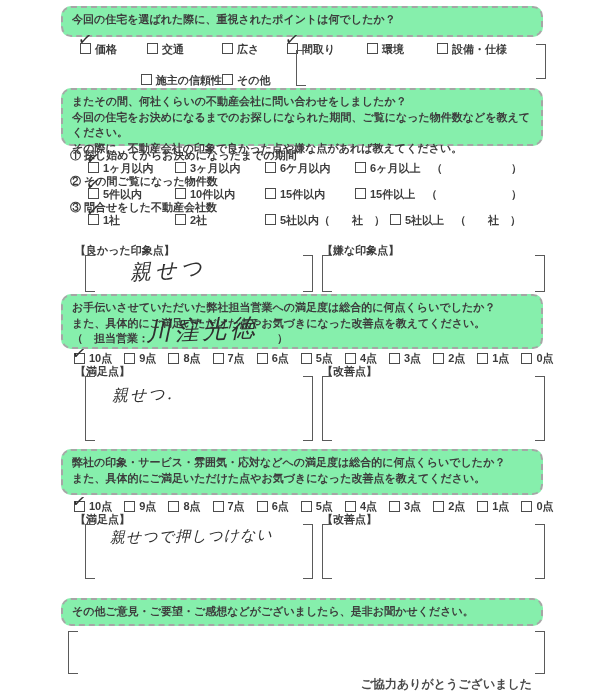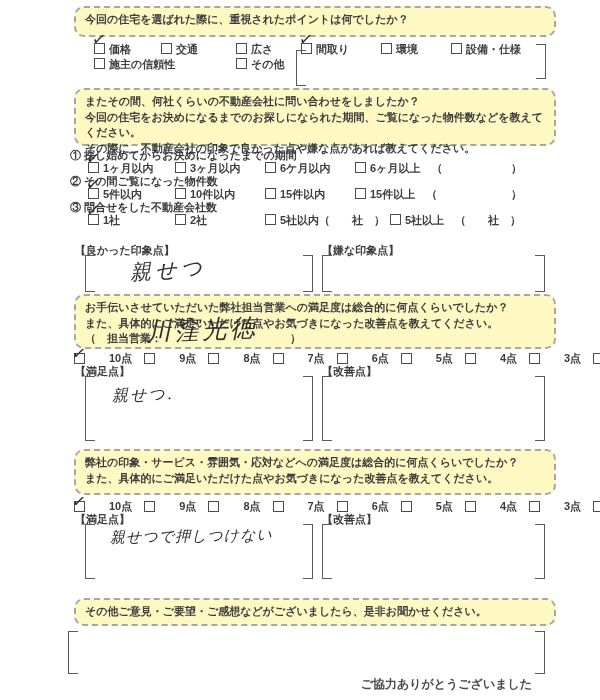--- a/index.html
+++ b/index.html
@@ -7,24 +7,24 @@
     width:600px; height:700px;
     background:#ffffff;
     font-family:"Liberation Sans", sans-serif;
     color:#3b3b3b;
     -webkit-font-smoothing:antialiased;
   }
   #page { position:relative; width:600px; height:700px; overflow:hidden; background:#fff; }
 
   
   .qbox {
-    position:absolute; left:74px; width:482px; box-sizing:border-box;
+    position:absolute; left:61px; width:482px; box-sizing:border-box;
     border:2px dashed #a6a6a6; border-radius:10px;
     padding:4px 9px; font-size:11px; font-weight:700; line-height:1.42;
-    color:#3d3d3d; background:#fef9c3;
+    color:#3d3d3d; background:#86efac;
   }
   #box1 { top:6px;   height:31px; }
   #box2 { top:88px;  height:58px; }
   #box3 { top:294px; height:55px; }
   #box4 { top:449px; height:46px; }
   #box5 { top:598px; height:28px; }
 
   
   .cb {
     display:inline-block; width:9px; height:9px;
@@ -35,25 +35,25 @@
     content:"✓";
     position:absolute; left:-3px; top:-11px;
     font-size:17px; color:#2e2e2e;
     transform:rotate(8deg);
     font-family:"DejaVu Sans", sans-serif;
   }
   .opt { white-space:nowrap; font-size:11px; font-weight:600; color:#3d3d3d; }
 
   
   #sec1opts {
-    position:absolute; left:94px; top:43px; width:458px;
+    position:absolute; left:80px; top:43px; width:458px;
     display:grid; grid-template-columns:67px 75px 65px 80px 70px 1fr;
-    row-gap:2px; line-height:13px;
-  }
-  .span2a { grid-column:1 / 3; }
+    row-gap:18px; line-height:13px;
+  }
+  .span2a { grid-column:1 / 3;text-align:right; }
   .span2b { grid-column:3 / 5; }
 
   
   .bracket-open  { position:absolute; width:9px; border-left:1.6px solid #5a5a5a;
                    border-top:1.6px solid #5a5a5a; border-bottom:1.6px solid #5a5a5a; }
   .bracket-close { position:absolute; width:9px; border-right:1.6px solid #5a5a5a;
                    border-top:1.6px solid #5a5a5a; border-bottom:1.6px solid #5a5a5a; }
   #stray-open  { left:296px; top:50px; height:34px; }
   #stray-close { left:536px; top:44px; height:33px; }
 
@@ -82,21 +82,21 @@
     white-space:nowrap; pointer-events:none;
   }
   #hw-good  { left:130px; top:256px; font-size:21px; transform:rotate(-4deg); letter-spacing:4px; }
   #hw-name  { left:146px; top:313px; font-size:25px; transform:rotate(-2deg); letter-spacing:3px; }
   #hw-sat3  { left:112px; top:385px; font-size:16px; transform:rotate(-2deg); letter-spacing:2px; }
   #hw-sat4  { left:110px; top:527px; font-size:15px; transform:rotate(-1deg); letter-spacing:1px; }
 
   
   .scores { position:absolute; left:74px; width:474px; display:flex;
             font-size:11px; font-weight:600; white-space:nowrap; }
-  .scores .sc { margin-right:12px; display:flex; align-items:center;gap:20px; }
+  .scores .sc { margin-right:12px; display:flex; align-items:center; }
   .scores .sc:last-child { margin-right:0; }
   #scores3 { top:351px; }
   #scores4 { top:499px; }
 
   .rep-line  { white-space:nowrap; }
   .rep-space { display:inline-block; width:128px; }
 
   #footer { position:absolute; right:68px; top:676px;
             font-size:12px; font-weight:600; color:#4a4a4a; }
 </style>

